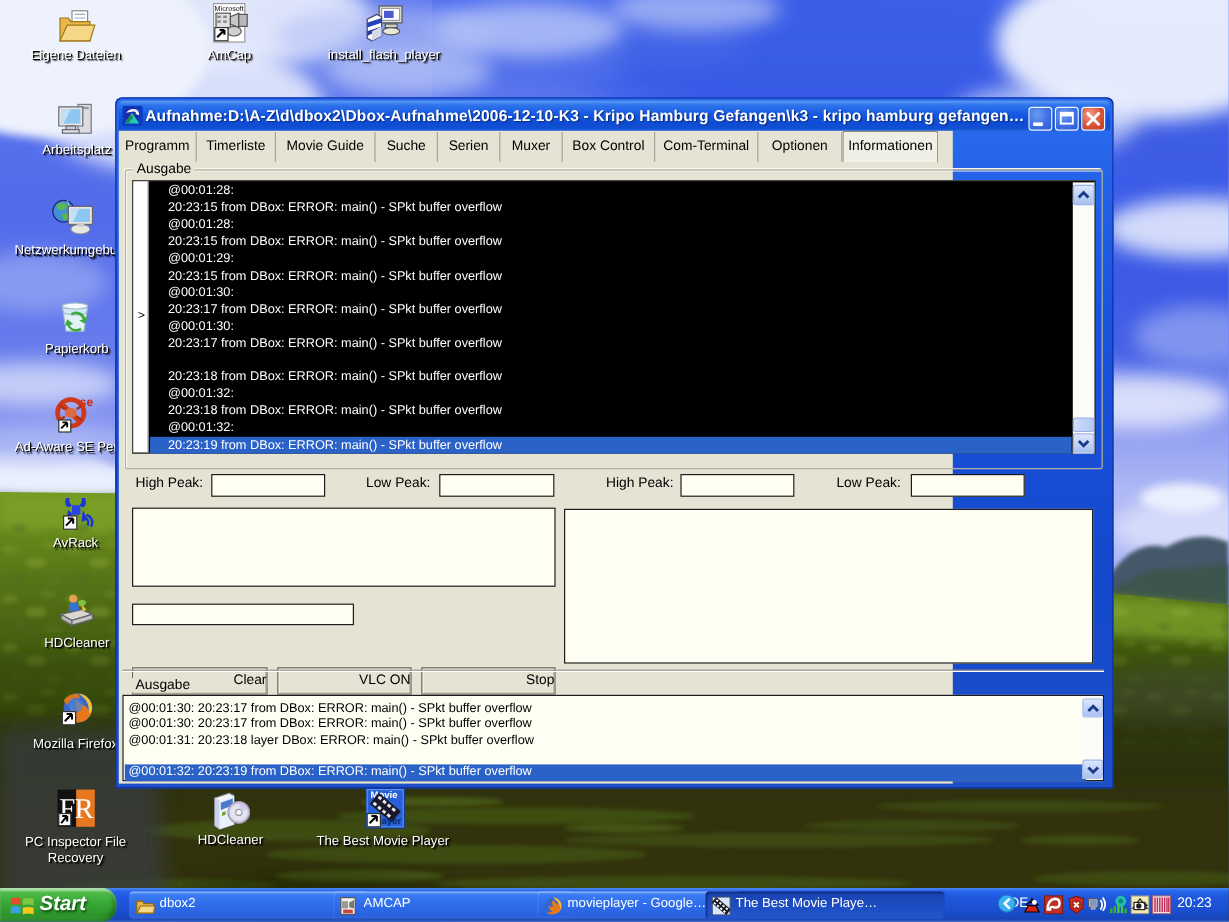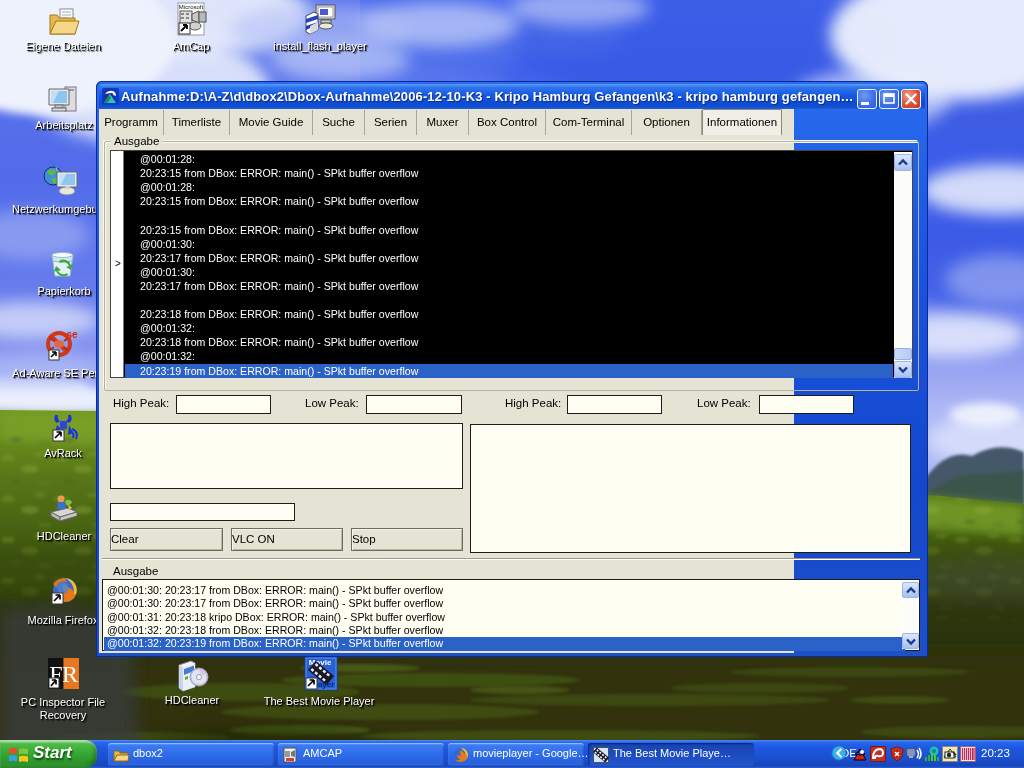--- a/index.html
+++ b/index.html
@@ -26,29 +26,29 @@
 #gutter{position:absolute;left:0;top:0;width:13px;height:100%;background:#fff;border-right:1px solid #777;box-sizing:border-box;}
 .crow{position:absolute;left:14px;height:14.1px;line-height:14.1px;width:753px;color:#fff;font-size:10.6px;white-space:nowrap;padding-left:15px;}
 .csel{background:#2b62c8;}
 
 .sb{position:absolute;background:#fcfcf8;}
 .sbtn{position:absolute;left:0;width:100%;border-radius:2px;background:linear-gradient(180deg,#dce6fb,#bcd0f6 60%,#a8c0f0);border:1px solid #9cb4ea;box-sizing:border-box;color:#2a4a9c;text-align:center;font-weight:bold;}
 .sth{position:absolute;left:0;width:100%;border-radius:2px;background:linear-gradient(90deg,#cddcf8,#b4c8f4);border:1px solid #98b0e8;box-sizing:border-box;}
 
 .ibox{position:absolute;background:#fffef2;border:1px solid #1c1c1c;box-sizing:border-box;}
 .plab{position:absolute;font-size:11.5px;color:#000;}
-.wbtn{position:absolute;height:23px;background:#e5e3d3;border:1px solid #6e6c60;box-sizing:border-box;text-align:left;line-height:21px;font-size:11.5px;color:#000;box-shadow:1px 1px 0 #f6f5ee inset,-1px -1px 0 #b9b6a4 inset;}
+.wbtn{position:absolute;height:23px;background:#e5e3d3;border:1px solid #6e6c60;box-sizing:border-box;text-align:right;line-height:21px;font-size:11.5px;color:#000;box-shadow:1px 1px 0 #f6f5ee inset,-1px -1px 0 #b9b6a4 inset;margin-top:28px;}
 
 .brow{position:absolute;left:1px;height:13.3px;line-height:13.3px;width:798px;color:#000;font-size:10.6px;white-space:nowrap;padding-left:3px;}
 .bsel{background:#2b62c8;color:#fff;}
 
 #taskbar{position:absolute;left:0;top:740px;width:1024px;height:28px;background:linear-gradient(180deg,#4a8af4 0%,#2666ec 9%,#1e56dd 30%,#1a4ecd 70%,#1745b8 93%,#2e62d8 100%);}
 #startbtn{position:absolute;left:0;top:0;width:97px;height:28px;border-radius:0 12px 12px 0;background:linear-gradient(180deg,#8fdc88 0%,#4cbb48 14%,#38a836 45%,#2d952c 80%,#41b141 100%);box-shadow:inset -2px -2px 4px rgba(0,40,0,.4), inset 0 2px 2px rgba(255,255,255,.45);}
 #starttext{position:absolute;left:33px;top:3px;color:#fff;font-size:17px;font-weight:bold;font-style:italic;text-shadow:1px 2px 2px rgba(0,50,0,.8);}
-.task{position:absolute;top:3px;height:23px;border-radius:3px;}
+.task{position:absolute;top:3px;height:23px;border-radius:3px;padding-left:33px;}
 .taskn{background:linear-gradient(180deg,#5b95f6 0%,#3a7af2 12%,#2e6cea 50%,#2861dd 88%,#3a74e8 100%);box-shadow:inset 0 1px 1px rgba(255,255,255,.4),inset -1px -1px 1px rgba(0,0,60,.25);}
 .taskp{background:linear-gradient(180deg,#1a43ae 0%,#1c4cc2 50%,#2356cc 100%);box-shadow:inset 1px 1px 2px rgba(0,0,60,.5);}
 .tasklab{position:absolute;left:25px;top:4px;color:#fff;font-size:11px;white-space:nowrap;overflow:hidden;}
 .trayico{position:absolute;top:6px;width:16px;height:16px;}
 #clock{position:absolute;left:981px;top:7px;color:#fff;font-size:11.5px;}
 #de{position:absolute;left:805px;top:7px;color:#fff;font-size:11.5px;margin-left:36px;}
 </style>
 </head>
 <body>
 <div id="screen">
@@ -338,20 +338,21 @@
     <div class="grp" style="left:5px;top:32px;width:813px;height:248px"></div>
     <div class="glab" style="left:12px;top:26px">Ausgabe</div>
     <div id="console">
       <div id="gutter">
             <div style="position:absolute;left:4px;top:107px;font-size:10px;color:#000">&gt;</div>
           </div>
       <div class="crow" style="top:1px">@00:01:28:</div>
       <div class="crow" style="top:15.1px">20:23:15 from DBox: ERROR: main() - SPkt buffer overflow</div>
       <div class="crow" style="top:29.2px">@00:01:28:</div>
       <div class="crow" style="top:43.3px">20:23:15 from DBox: ERROR: main() - SPkt buffer overflow</div>
+      <div class="crow" style="top:57.4px">@00:01:29:</div>
       <div class="crow" style="top:71.5px">20:23:15 from DBox: ERROR: main() - SPkt buffer overflow</div>
       <div class="crow" style="top:85.6px">@00:01:30:</div>
       <div class="crow" style="top:99.7px">20:23:17 from DBox: ERROR: main() - SPkt buffer overflow</div>
       <div class="crow" style="top:113.8px">@00:01:30:</div>
       <div class="crow" style="top:127.9px">20:23:17 from DBox: ERROR: main() - SPkt buffer overflow</div>
       <div class="crow" style="top:156.1px">20:23:18 from DBox: ERROR: main() - SPkt buffer overflow</div>
       <div class="crow" style="top:170.2px">@00:01:32:</div>
       <div class="crow" style="top:184.3px">20:23:18 from DBox: ERROR: main() - SPkt buffer overflow</div>
       <div class="crow" style="top:198.4px">@00:01:32:</div>
       <div class="crow csel" style="top:212.5px;height:14.5px">20:23:19 from DBox: ERROR: main() - SPkt buffer overflow</div>
@@ -381,22 +382,21 @@
     <div class="ibox" style="left:371px;top:315px;width:441px;height:129px"></div>
     <div class="ibox" style="left:11px;top:394px;width:185px;height:18px"></div>
     <div class="wbtn" style="left:11px;top:419px;width:113px">Clear</div>
     <div class="wbtn" style="left:132px;top:419px;width:112px">VLC ON</div>
     <div class="wbtn" style="left:252px;top:419px;width:112px">Stop</div>
     <div style="position:absolute;left:3px;top:449px;width:818px;height:1px;background:#9b998a;box-shadow:0 1px 0 #fff"></div>
     <div class="glab" style="left:11px;top:456px">Ausgabe</div>
     <div class="ibox" style="left:3px;top:470px;width:818px;height:72px">
       <div class="brow" style="top:4px">@00:01:30: 20:23:17 from DBox: ERROR: main() - SPkt buffer overflow</div>
       <div class="brow" style="top:17.3px">@00:01:30: 20:23:17 from DBox: ERROR: main() - SPkt buffer overflow</div>
-      <div class="brow" style="top:30.6px">@00:01:31: 20:23:18 kripo DBox: ERROR: main() - SPkt buffer overflow</div>
-      <div class="brow" style="top:43.9px">@00:01:32: 20:23:18 from DBox: ERROR: main() - SPkt buffer overflow</div>
+      <div class="brow" style="top:30.6px">@00:01:31: 20:23:18 layer DBox: ERROR: main() - SPkt buffer overflow</div>
       <div class="brow bsel" style="top:57.2px;height:13.5px">@00:01:32: 20:23:19 from DBox: ERROR: main() - SPkt buffer overflow</div>
       <div class="sb" style="left:799px;top:1px;width:17px;height:68px">
         <div class="sbtn" style="top:1px;height:16px">
               <svg width="14" height="13" viewBox="0 0 14 13" style="display:block;margin:1px auto 0">
                 <path d="M3 8.5 L7 4.5 L11 8.5" fill="none" stroke="#1c3a8c" stroke-width="2.4"></path>
               </svg>
             </div>
         <div class="sbtn" style="top:52px;height:16px">
               <svg width="14" height="13" viewBox="0 0 14 13" style="display:block;margin:1px auto 0">
                 <path d="M3 4.5 L7 8.5 L11 4.5" fill="none" stroke="#1c3a8c" stroke-width="2.4"></path>

